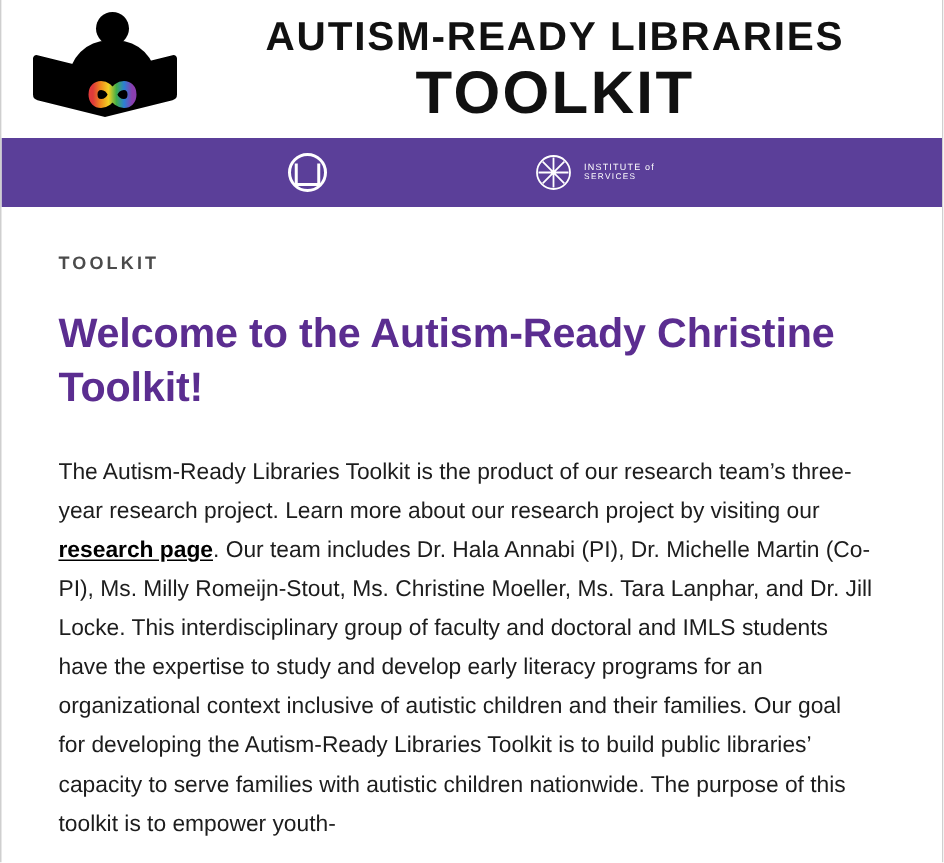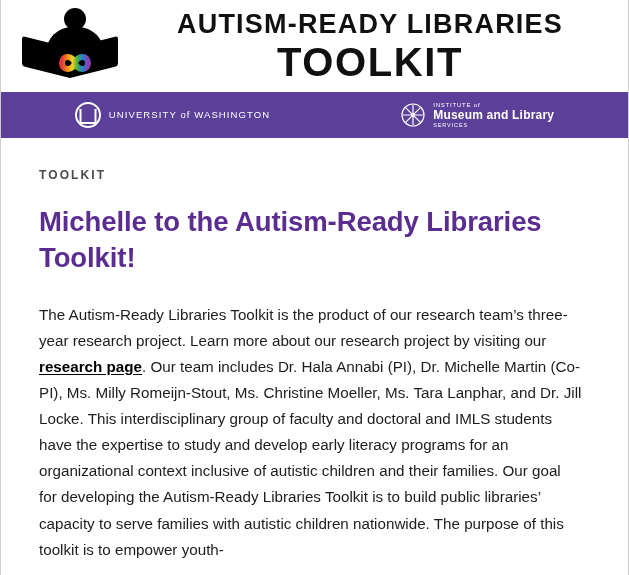--- a/index.html
+++ b/index.html
@@ -220,39 +220,37 @@
       <div class="line1">AUTISM-READY LIBRARIES</div>
       <div class="line2">TOOLKIT</div>
     </div>
   </div>
 
   <div class="partner-bar">
 
     <div class="partner">
       <div class="partner-badge w"></div>
       <div class="partner-text">
-        <div class="t2">UNIVERSITY of WASHINGTON</div>
       </div>
     </div>
 
     <div class="imls">
       <svg width="26" height="26" viewBox="0 0 26 26">
         <g stroke="#ffffff" stroke-width="1.2" fill="none">
           <circle cx="13" cy="13" r="11"></circle>
           <path d="M13 3 L13 23 M3 13 L23 13 M5.8 5.8 L20.2 20.2 M20.2 5.8 L5.8 20.2"></path>
         </g>
       </svg>
       <div class="imls-text">
         <div class="i1">INSTITUTE of</div>
-        <div class="i2">Museum and Library</div>
         <div class="i3">SERVICES</div>
       </div>
     </div>
 
   </div>
 
   <div class="content">
     <div class="eyebrow">TOOLKIT</div>
-    <h1 class="page-title">Michelle to the Autism-Ready Libraries Toolkit!</h1>
+    <h1 class="page-title">Welcome to the Autism-Ready Christine Toolkit!</h1>
     <p class="body-copy"><span>The Autism-Ready Libraries Toolkit is the product of our research team’s three-year research project. Learn more about our research project by visiting our </span><a href="#">research page</a><span>. Our team includes Dr. Hala Annabi (PI), Dr. Michelle Martin (Co-PI), Ms. Milly Romeijn-Stout, Ms. Christine Moeller, Ms. Tara Lanphar, and Dr. Jill Locke. This interdisciplinary group of faculty and doctoral and IMLS students have the expertise to study and develop early literacy programs for an organizational context inclusive of autistic children and their families. Our goal for developing the Autism-Ready Libraries Toolkit is to build public libraries’ capacity to serve families with autistic children nationwide. The purpose of this toolkit is to empower youth-</span></p>
   </div>
 
 </div>
 
 </body></html>

